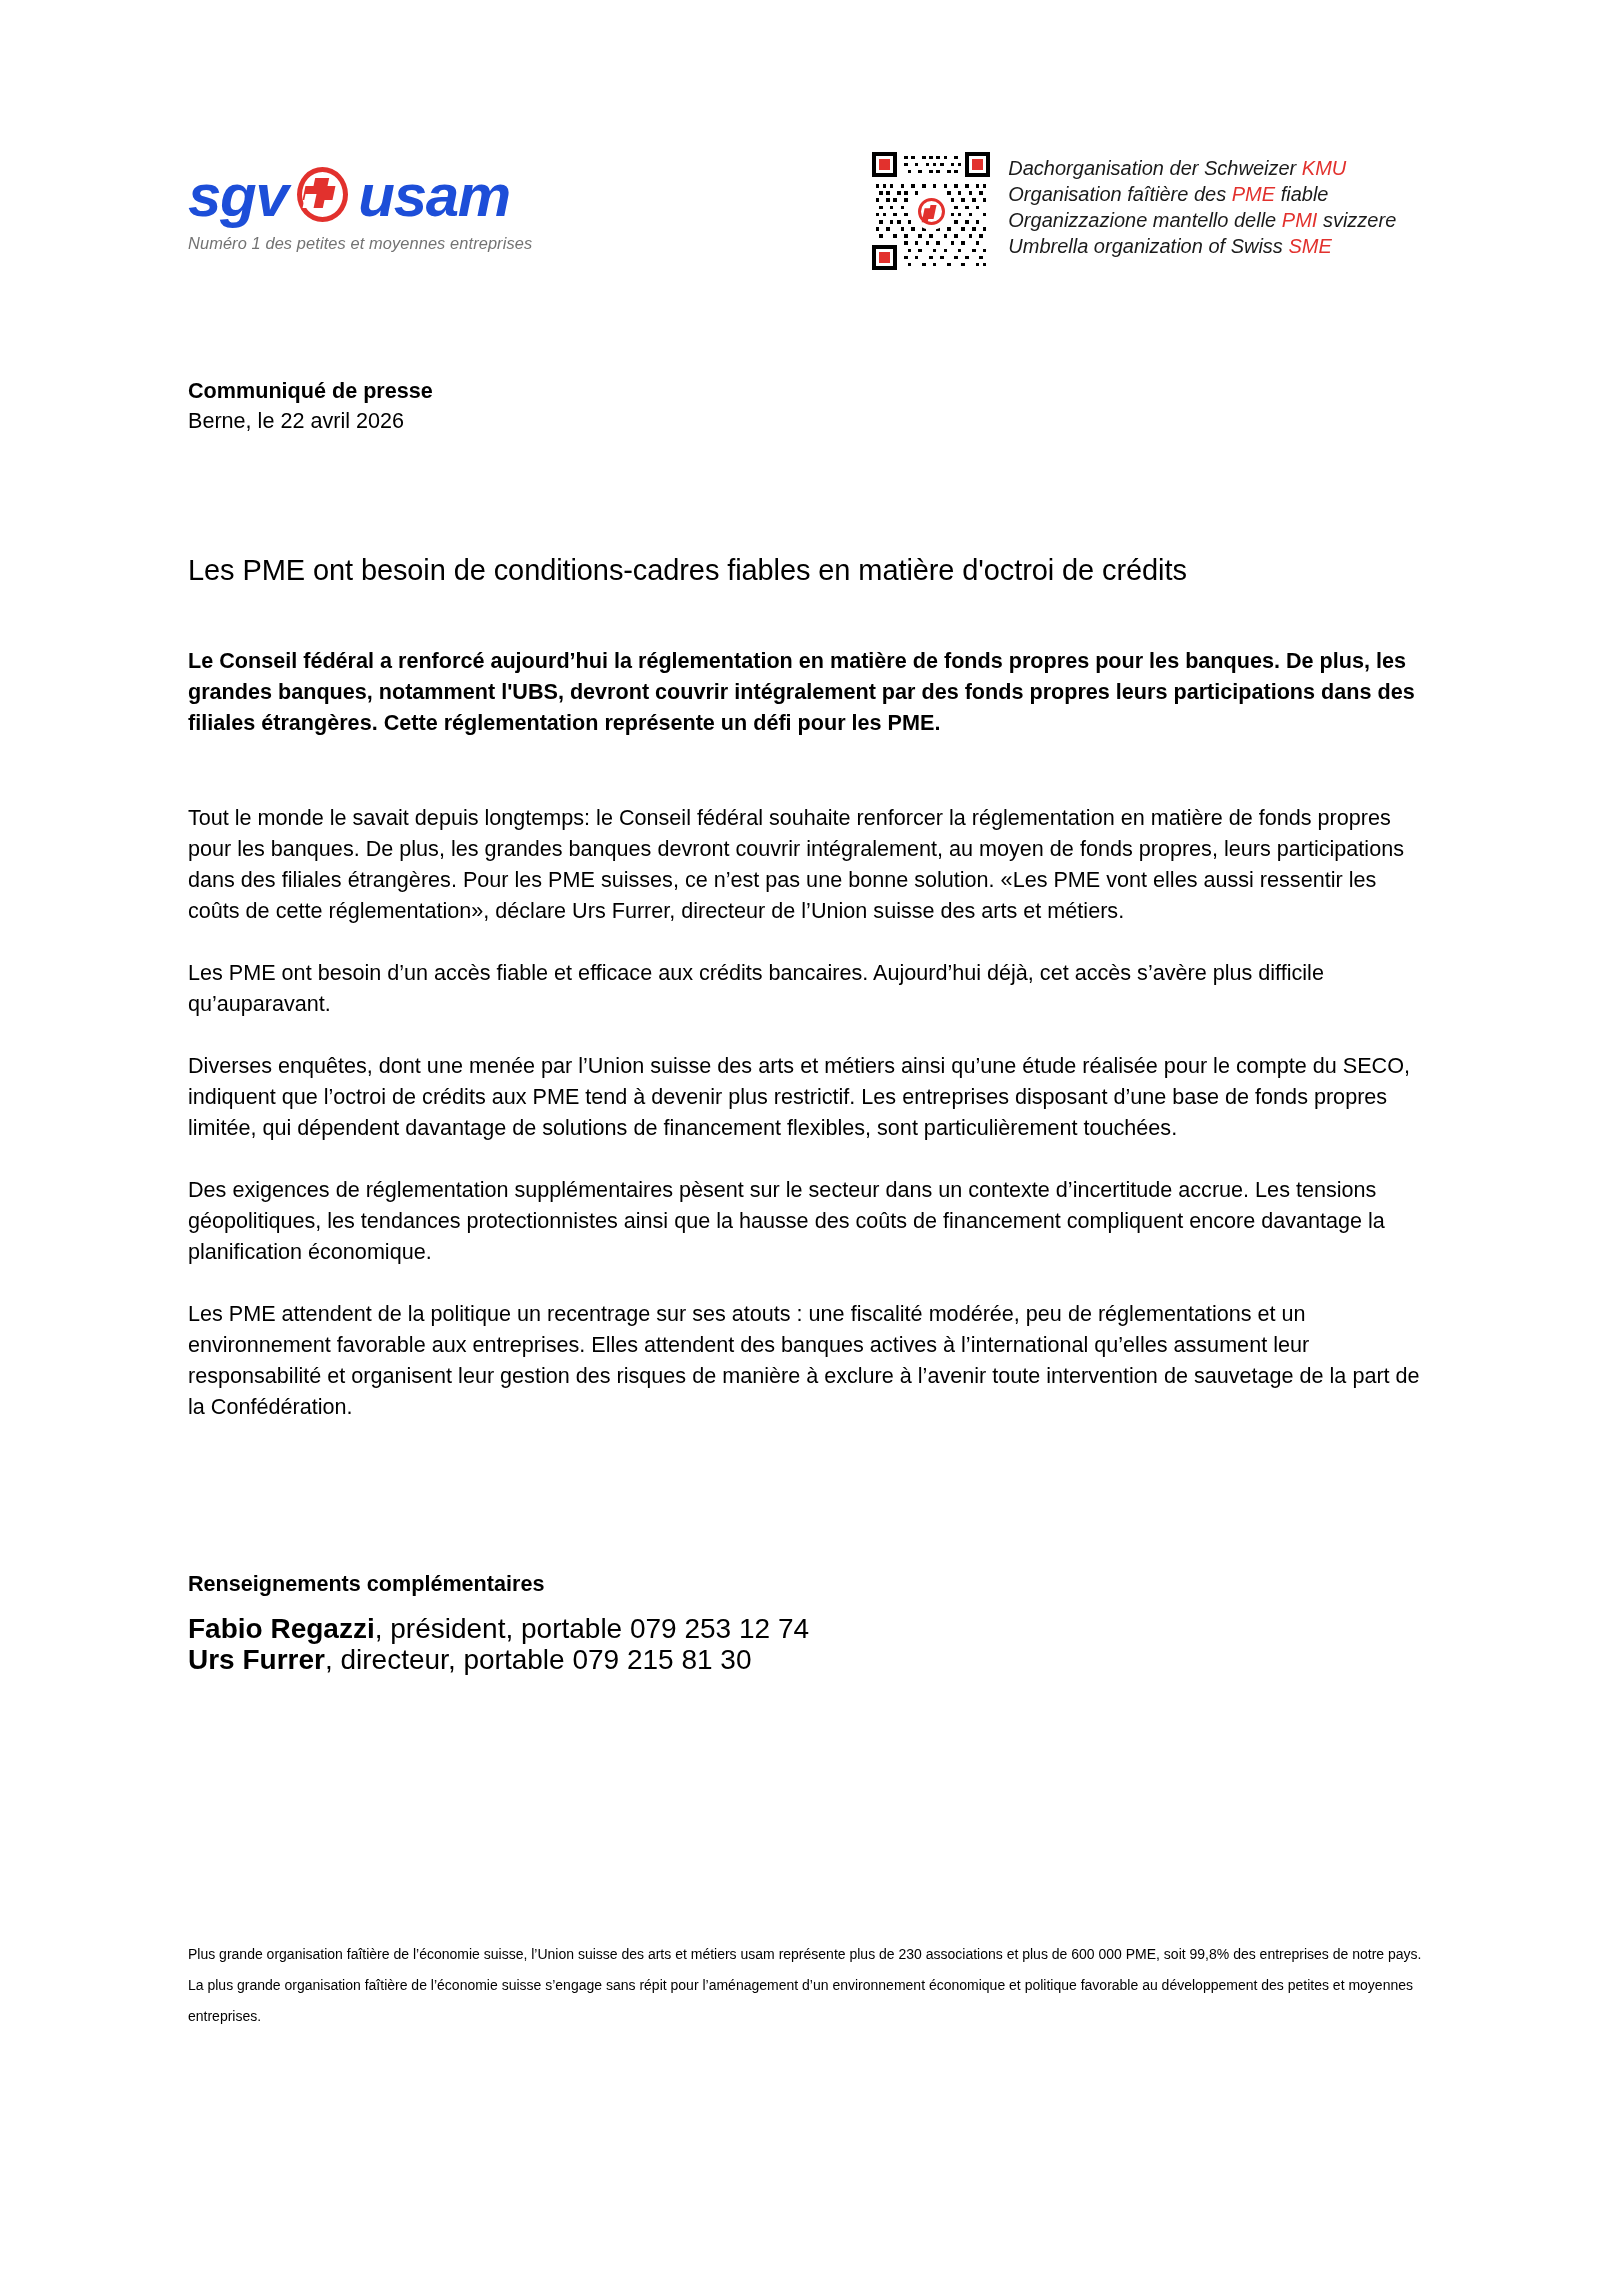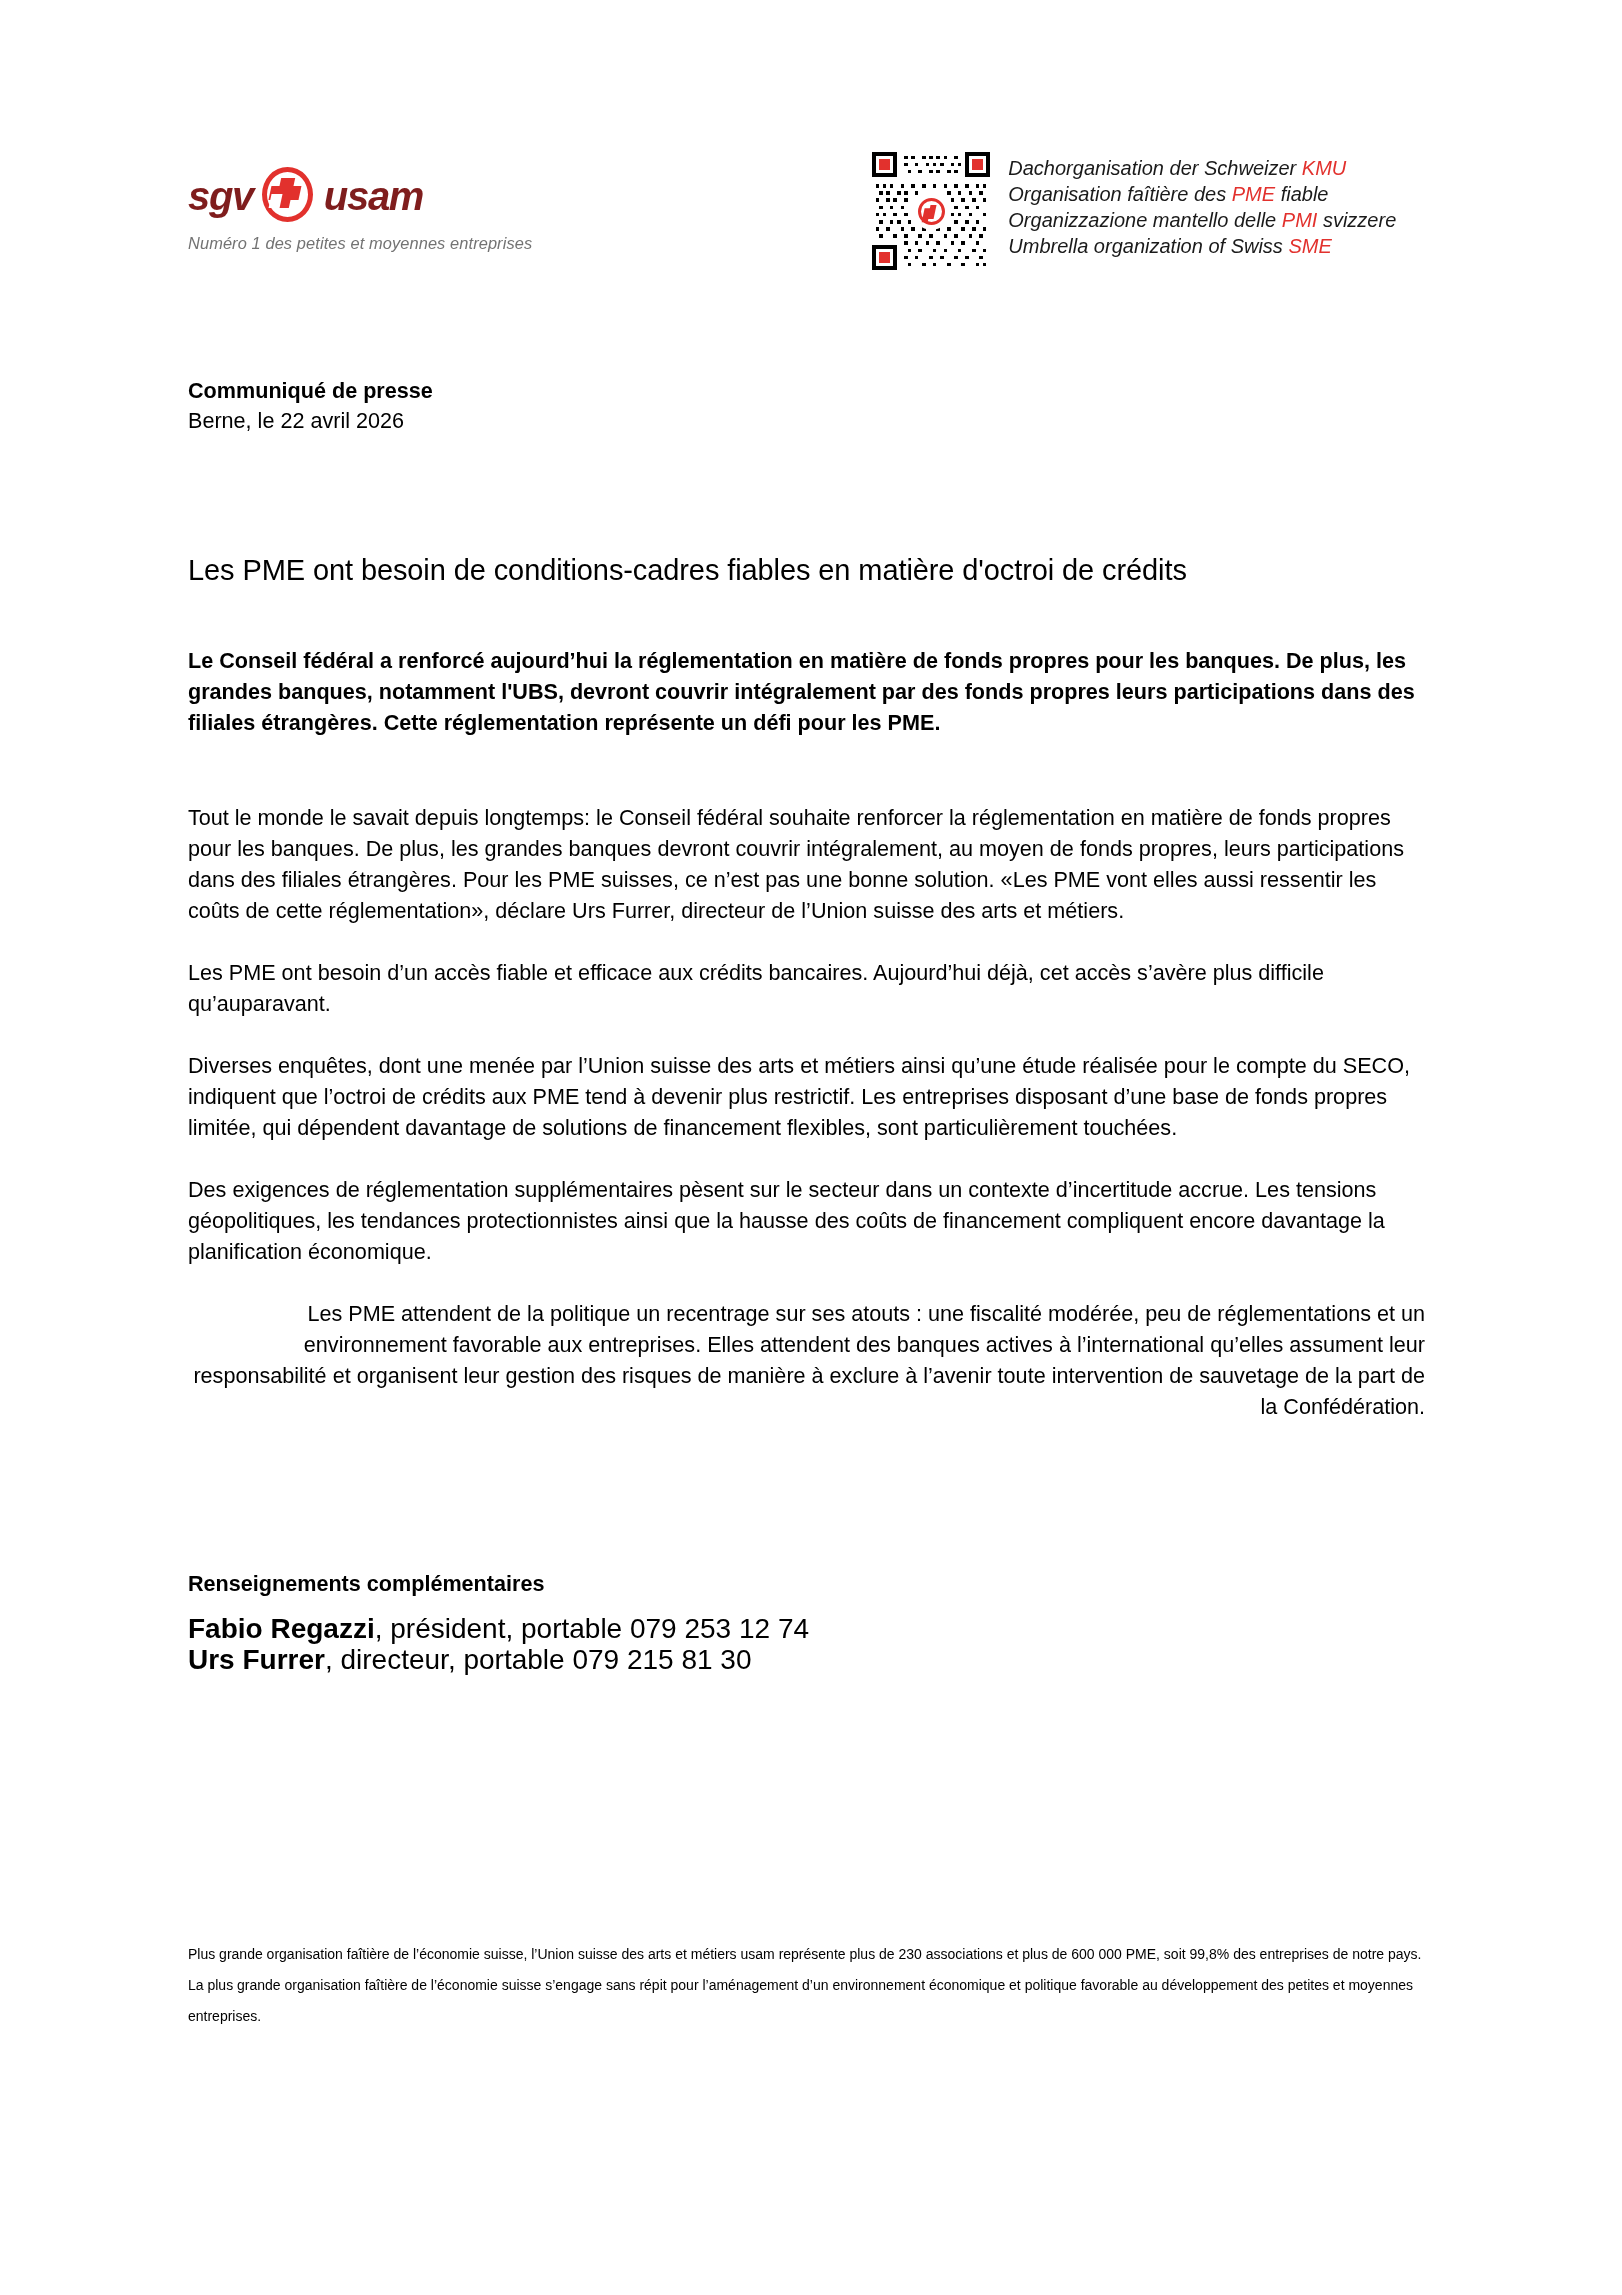--- a/index.html
+++ b/index.html
@@ -36,23 +36,23 @@
     left: 188px;
     top: 164px;
     width: 419px;
   }
   .logo-wordmark {
     display: flex;
     align-items: center;
     height: 63px;
     font-style: italic;
     font-weight: bold;
-    font-size: 40px;
+    font-size: 60px;
     letter-spacing: -1.3px;
-    color: #7f1d1d;
+    color: #1d4ed8;
     line-height: 1;
   }
   .logo-sgv { margin-right: 2.6px; }
   .logo-usam { margin-left: 1.3px; }
   .logo-mark {
     position: relative;
     width: 63px;
     height: 63px;
     flex: 0 0 63px;
     margin: 0 1.3px 0 2.6px;
@@ -197,21 +197,21 @@
     position: absolute;
     top: 802px;
     left: 0;
     width: 1237px;
   }
   .para {
     font-size: 21.6px;
     line-height: 31px;
     margin: 0 0 31px 0;
   }
-  .para:last-child { margin-bottom: 8px; text-align: right; }
+  .para:last-child { margin-bottom: 8px; }
 
   .contact-head {
     position: absolute;
     top: 1568px;
     left: 0;
     font-size: 21.6px;
     font-weight: bold;
     line-height: 31px;
   }
   .contacts {

